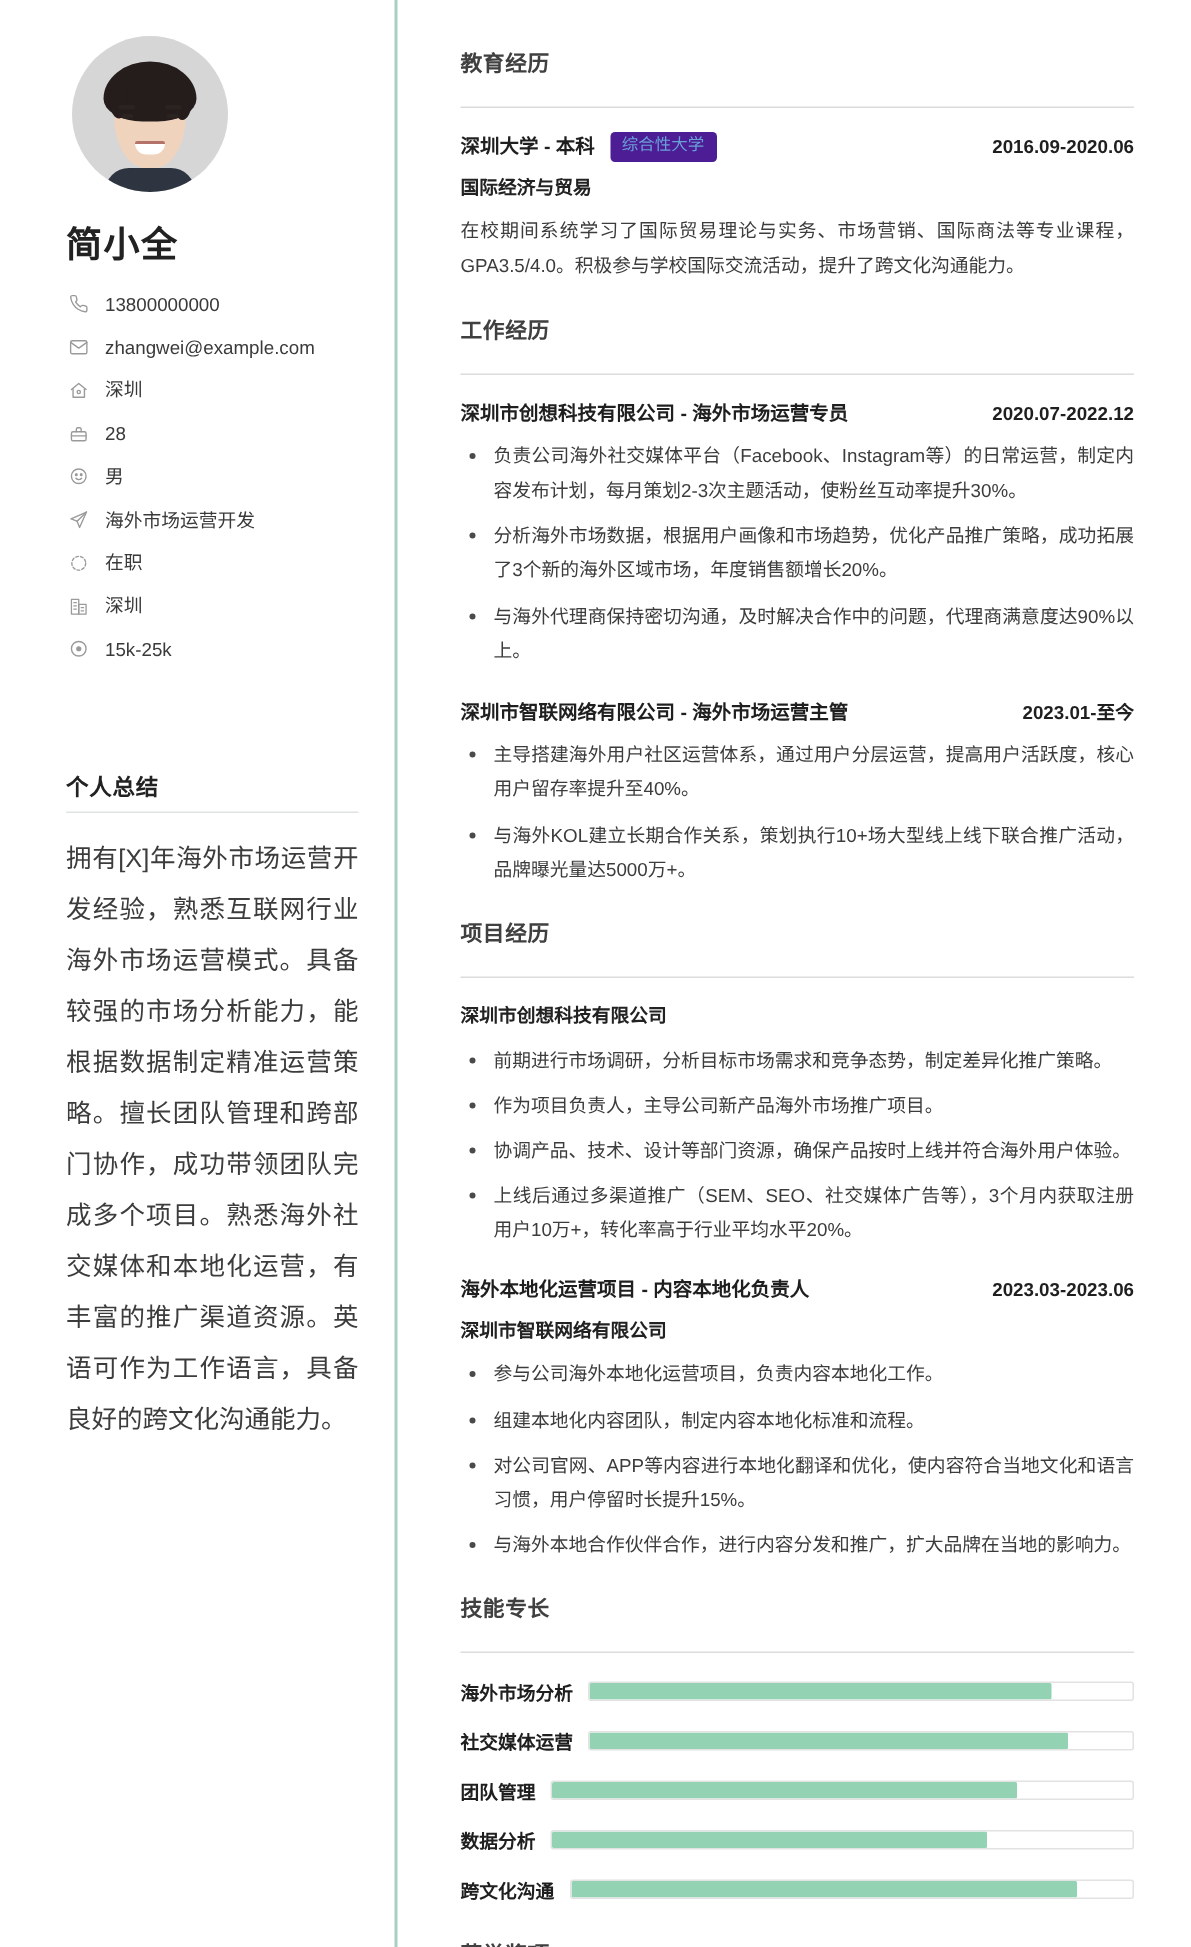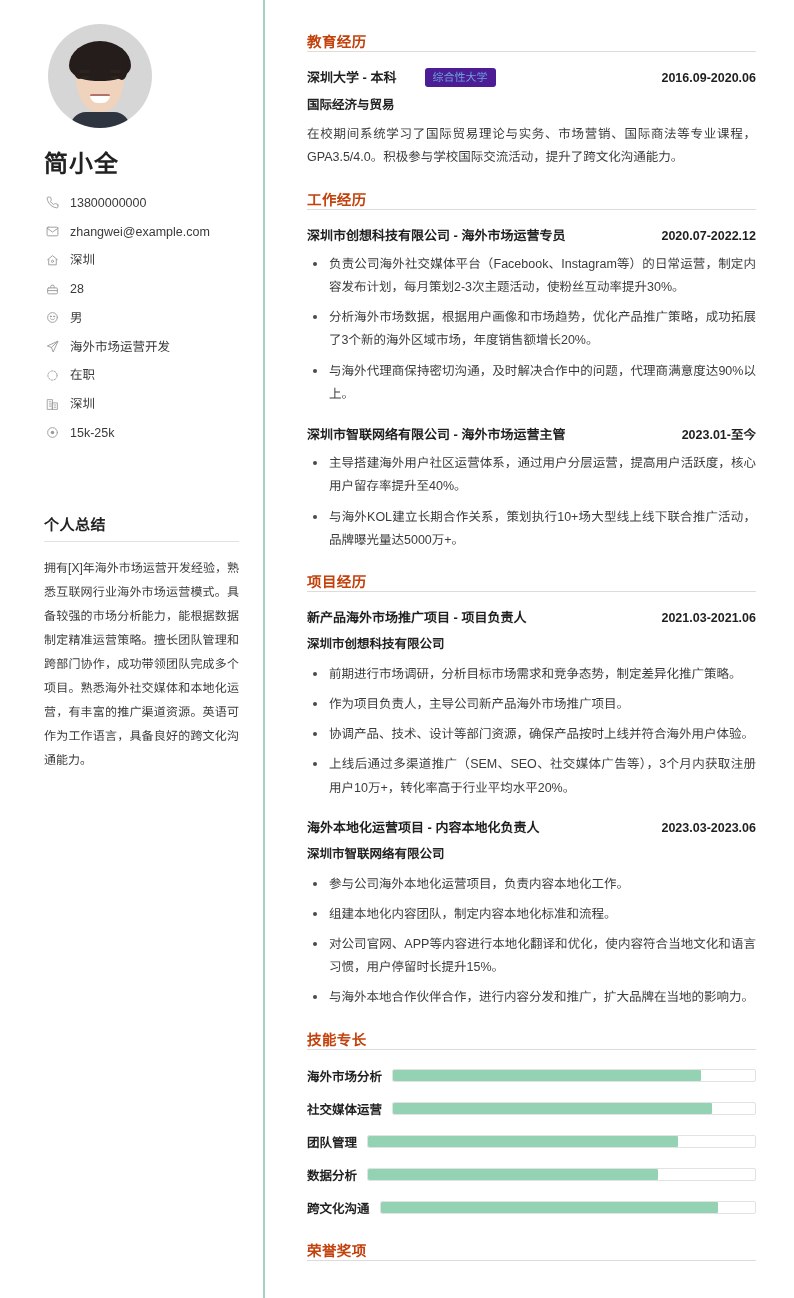--- a/index.html
+++ b/index.html
@@ -170,63 +170,62 @@
     font-size: 15px;
     font-weight: bold;
     color: #222222;
     padding-bottom: 7px;
     border-bottom: 1.5px solid #dfe3e2;
     margin-bottom: 14px;
     letter-spacing: 0.5px;
   }
 
   .summary-text {
-    font-size: 12px;
+    font-size: 17px;
     line-height: 2.0;
     color: #3c3c3c;
     text-align: justify;
   }
 
   
   .main {
     flex: 1 1 auto;
     padding: 30px 38px 16px 42px;
     min-width: 0;
   }
 
   .section { margin-bottom: 5px; }
 
   .section-title {
     font-size: 14.5px;
     font-weight: bold;
-    color: #c2410c;
-    padding-bottom: 0;
+    color: #404040;
+    padding-bottom: 20px;
     border-bottom: 1.5px solid #dcdcdc;
     margin-bottom: 16px;
     letter-spacing: 0.4px;
   }
 
   .entry { margin-bottom: 18px; }
 
   .entry-head {
     display: flex;
     align-items: baseline;
     justify-content: space-between;
     gap: 12px;
     margin-bottom: 8px;
   }
 
   .entry-title {
     font-size: 13px;
     font-weight: bold;
     color: #1f1f1f;
     display: flex;
-    align-items: center;
     flex-wrap: wrap;
-    gap: 28px;
+    gap: 10px;
     line-height: 1.5;
   }
 
   .tag {
     display: inline-block;
     font-size: 11px;
     font-weight: normal;
     color: #6aa0d8;
     background: #4c1d95;
     border-radius: 3px;
@@ -487,24 +486,20 @@
           <li>主导搭建海外用户社区运营体系，通过用户分层运营，提高用户活跃度，核心用户留存率提升至40%。</li>
           <li>与海外KOL建立长期合作关系，策划执行10+场大型线上线下联合推广活动，品牌曝光量达5000万+。</li>
         </ul>
       </div>
     </section>
 
     <section class="section">
       <h2 class="section-title">项目经历</h2>
 
       <div class="entry">
-        <div class="entry-head">
-          <div class="entry-title">新产品海外市场推广项目 - 项目负责人</div>
-          <div class="entry-date">2021.03-2021.06</div>
-        </div>
         <div class="entry-sub">深圳市创想科技有限公司</div>
         <ul class="bullets">
           <li>前期进行市场调研，分析目标市场需求和竞争态势，制定差异化推广策略。</li>
           <li>作为项目负责人，主导公司新产品海外市场推广项目。</li>
           <li>协调产品、技术、设计等部门资源，确保产品按时上线并符合海外用户体验。</li>
           <li>上线后通过多渠道推广（SEM、SEO、社交媒体广告等），3个月内获取注册用户10万+，转化率高于行业平均水平20%。</li>
         </ul>
       </div>
 
       <div class="entry">

